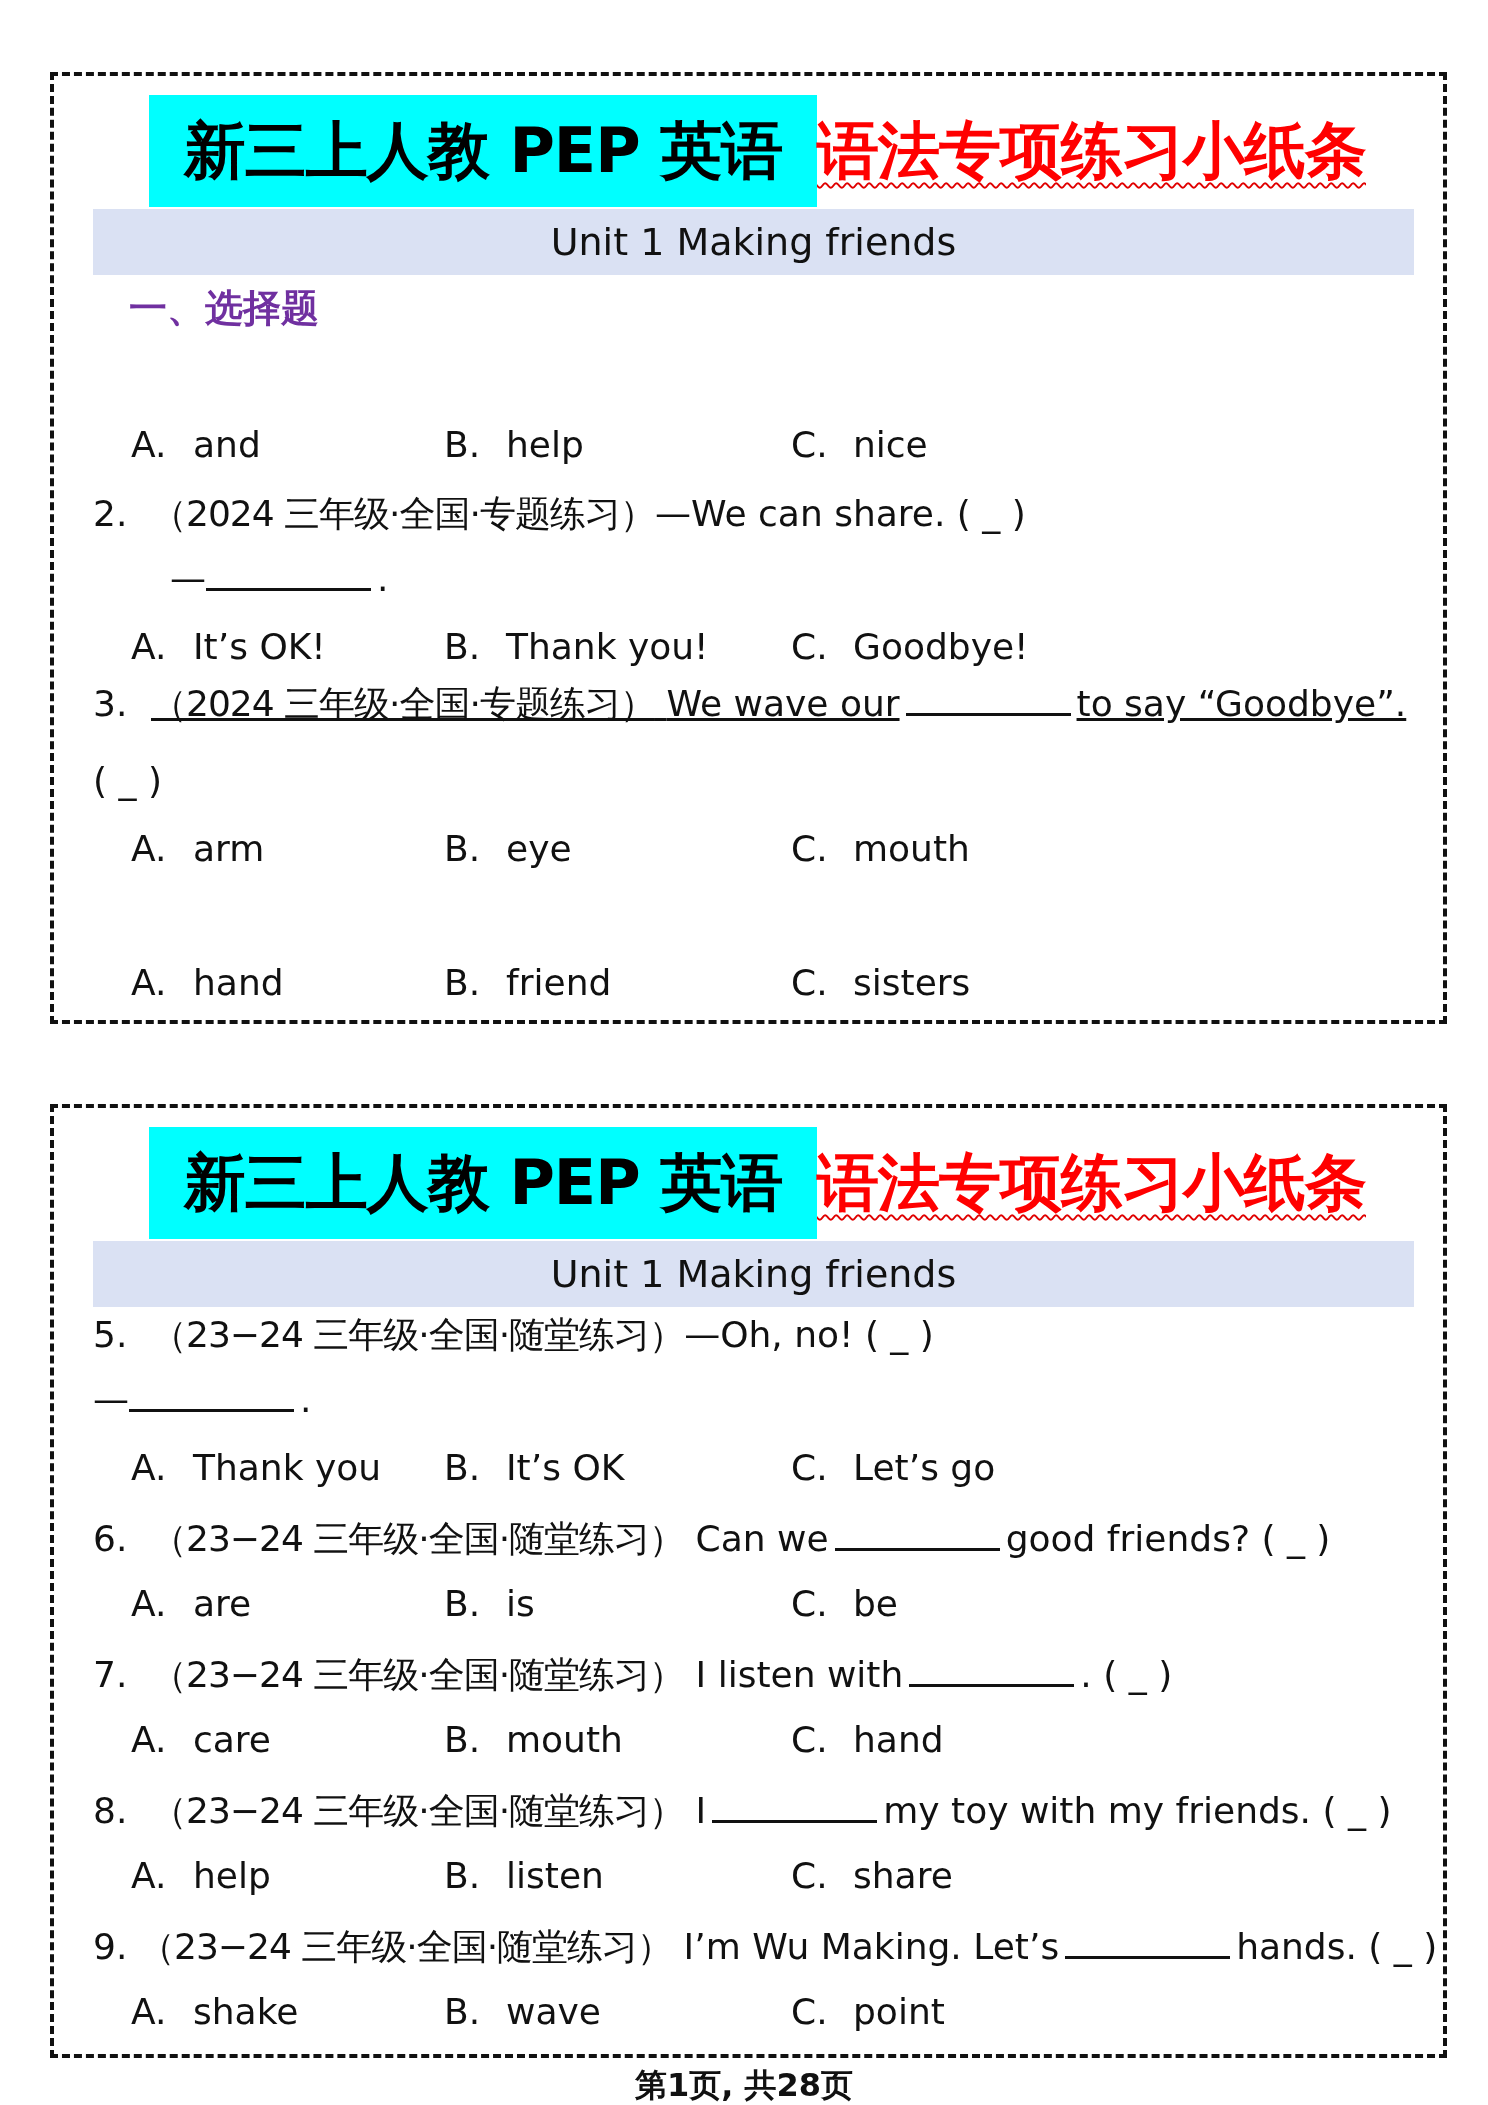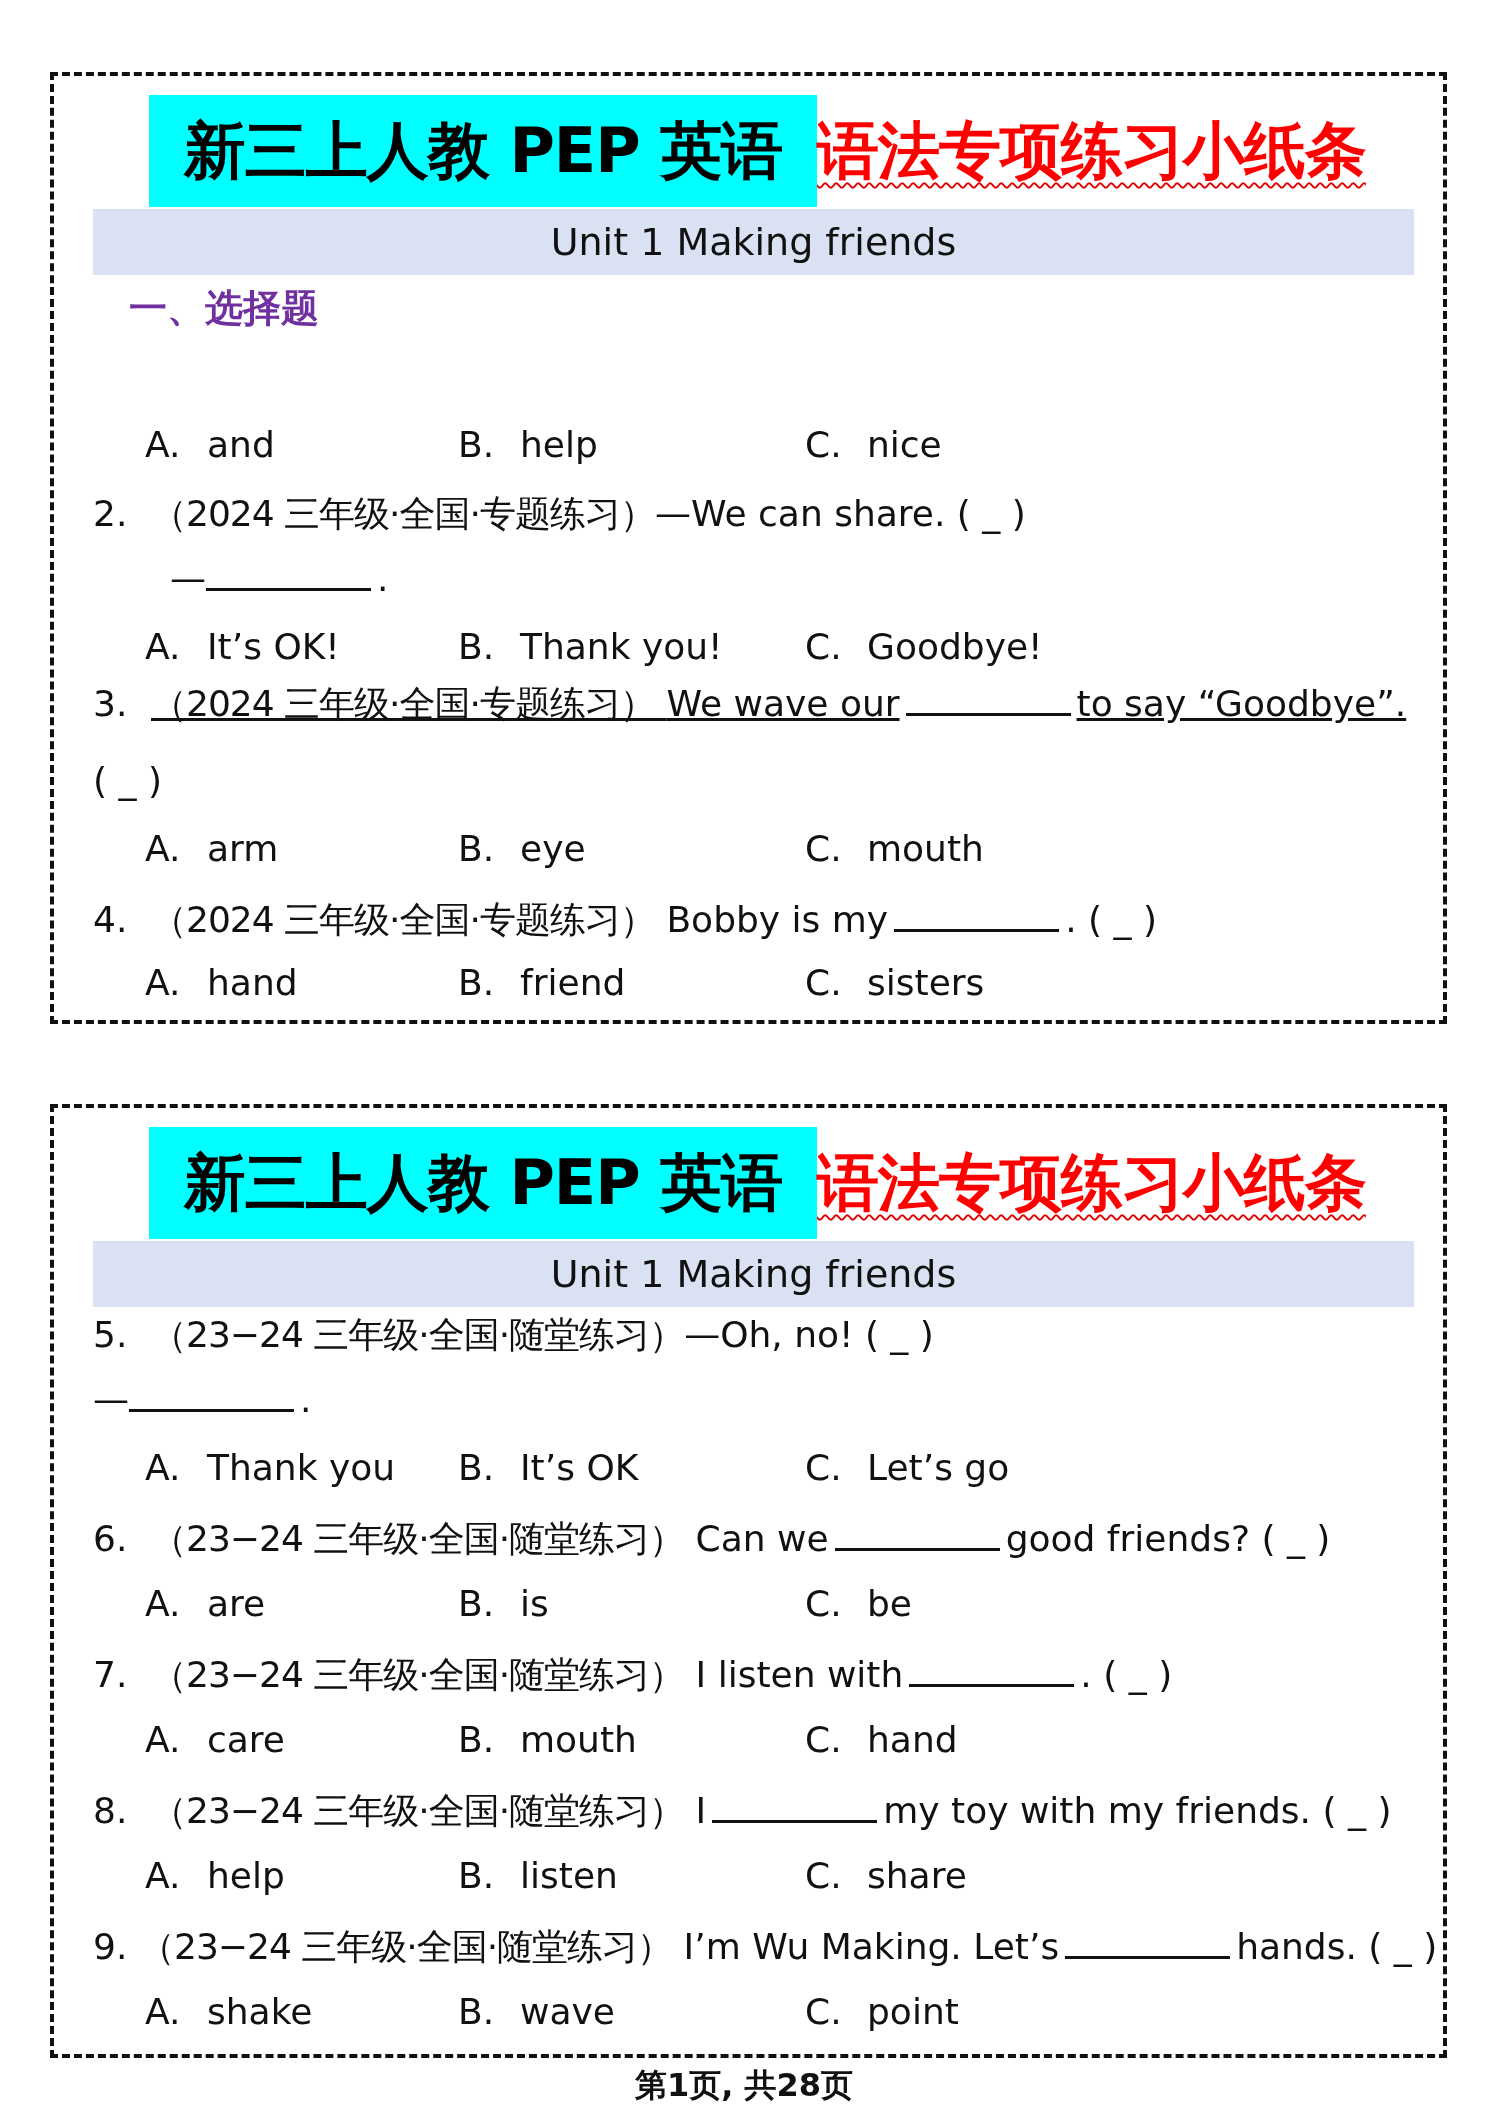--- a/index.html
+++ b/index.html
@@ -14,21 +14,21 @@
        text-decoration:underline wavy #e00000;text-decoration-thickness:2px;text-underline-offset:10px;}
   .subtitle{position:absolute;left:39px;width:1321px;height:66px;background:#dae1f3;
        display:flex;align-items:center;justify-content:center;font-size:38px;color:#111;}
   .section-heading{position:absolute;left:39px;font-size:38px;font-weight:bold;color:#7030a0;margin-left:36px;}
   .q{position:absolute;left:39px;font-size:36px;white-space:nowrap;color:#111;}
   .q .num{display:inline-block;width:58px;}
   .q .src{letter-spacing:-1px;}
   .blank{display:inline-block;border-bottom:3px solid #111;width:165px;height:30px;vertical-align:baseline;margin:0 6px;}
   .cont{position:absolute;font-size:36px;white-space:nowrap;}
   .opts{position:absolute;left:77px;font-size:36px;white-space:nowrap;}
-  .opt{position:absolute;top:0;white-space:nowrap;margin-left:14px;}
+  .opt{position:absolute;top:0;white-space:nowrap;}
   .opt .lbl{display:inline-block;width:62px;}
   .footer{position:absolute;left:0;width:1488px;top:2064px;text-align:center;font-size:32px;font-weight:bold;color:#111;}
 </style>
 </head>
 <body>
 
 <div class="card" style="top:72px;height:952px;">
   <div class="title-row">
     <span class="title-black">新三上人教 PEP 英语</span>
     <span class="title-red">语法专项练习小纸条</span>
@@ -58,24 +58,20 @@
     <span class="num">3.</span><span class="src">（2024 三年级·全国·专题练习）</span>
     <span>We wave our</span><span class="blank"></span><span>to say “Goodbye”.</span>
   </div>
   <div class="cont" style="left:39px;top:684px;">( _ )</div>
   <div class="opts" style="top:752px;">
     <span class="opt" style="left:0;"><span class="lbl">A.</span><span>arm</span></span>
     <span class="opt" style="left:313px;"><span class="lbl">B.</span><span>eye</span></span>
     <span class="opt" style="left:660px;"><span class="lbl">C.</span><span>mouth</span></span>
   </div>
 
-  <div class="q" style="top:820px;">
-    <span class="num">4.</span><span class="src">（2024 三年级·全国·专题练习）</span>
-    <span>Bobby is my</span><span class="blank"></span><span>. ( _ )</span>
-  </div>
   <div class="opts" style="top:886px;">
     <span class="opt" style="left:0;"><span class="lbl">A.</span><span>hand</span></span>
     <span class="opt" style="left:313px;"><span class="lbl">B.</span><span>friend</span></span>
     <span class="opt" style="left:660px;"><span class="lbl">C.</span><span>sisters</span></span>
   </div>
 </div>
 
 <div class="card" style="top:1104px;height:954px;">
   <div class="title-row">
     <span class="title-black">新三上人教 PEP 英语</span>

